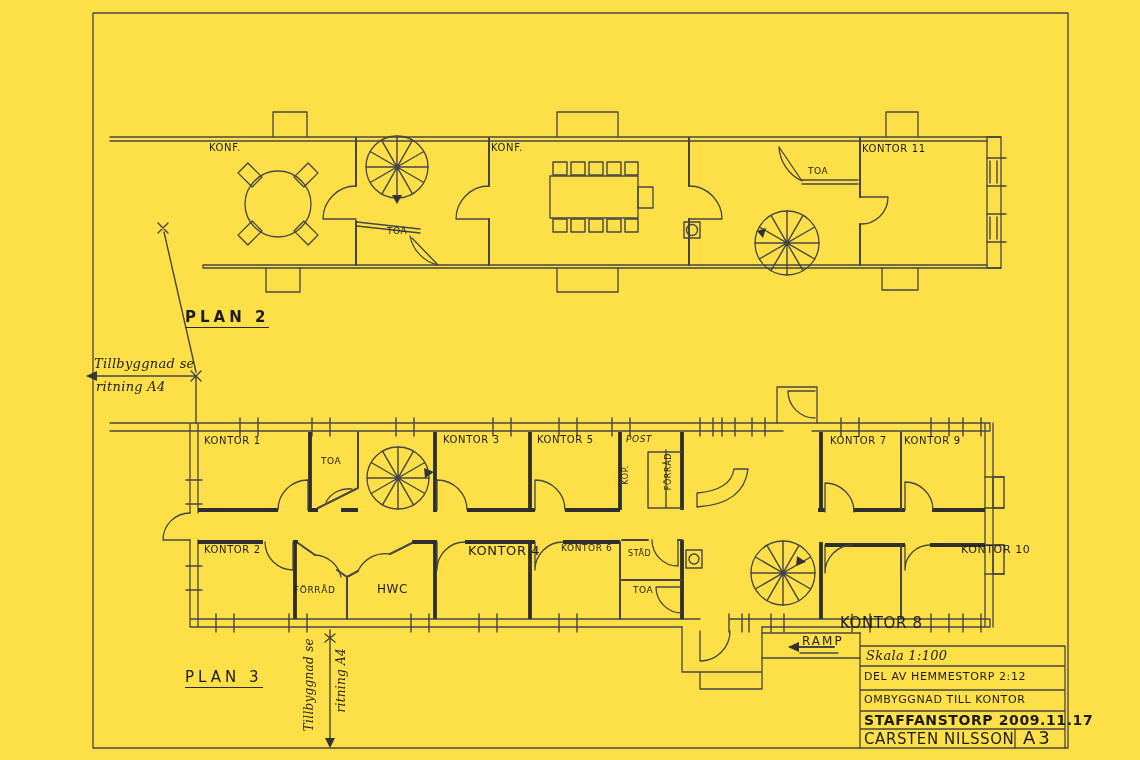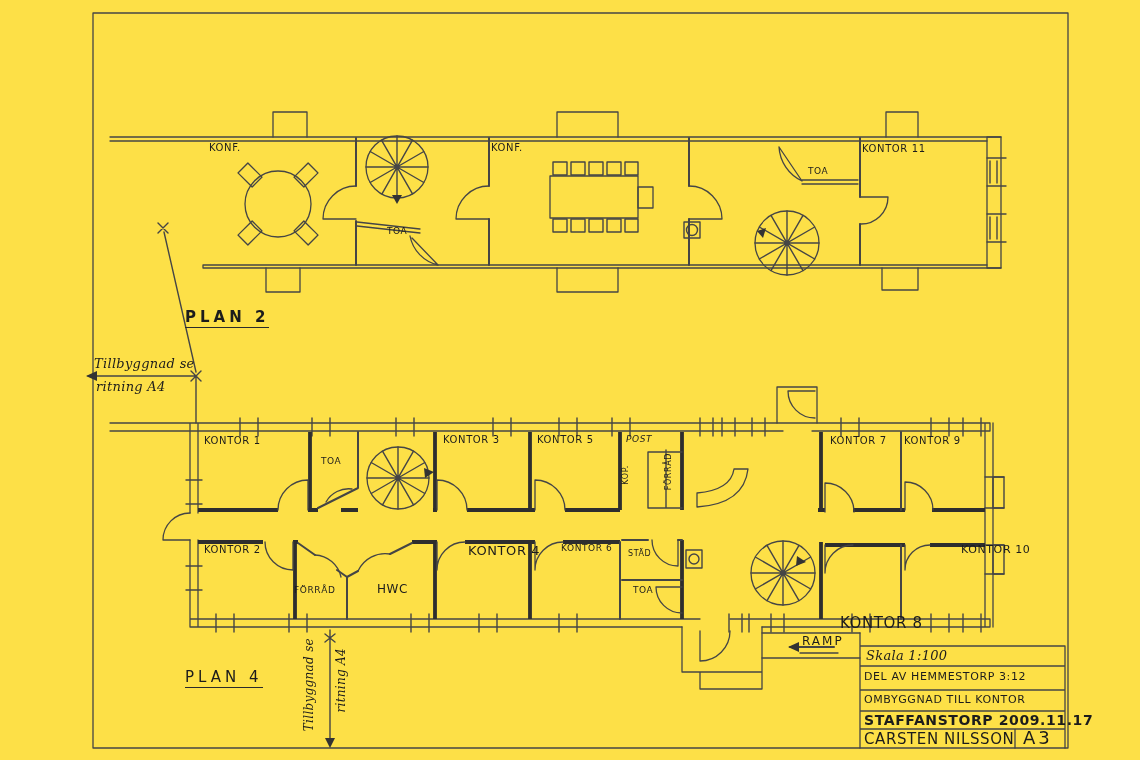--- a/index.html
+++ b/index.html
@@ -187,27 +187,27 @@
 <span class="lbl" style="left:204px;top:545px;font-size:10px;">KONTOR 2</span>
 <span class="lbl" style="left:294px;top:586px;font-size:9px;">FÖRRÅD</span>
 <span class="lbl" style="left:377px;top:583px;font-size:12px;">HWC</span>
 <span class="lbl" style="left:468px;top:544px;font-size:13px;">KONTOR 4</span>
 <span class="lbl" style="left:561px;top:544px;font-size:9px;">KONTOR 6</span>
 <span class="lbl" style="left:628px;top:550px;font-size:8px;">STÄD</span>
 <span class="lbl" style="left:633px;top:586px;font-size:9px;">TOA</span>
 <span class="lbl" style="left:840px;top:572px;font-size:15px;margin-top:44px;">KONTOR 8</span>
 <span class="lbl" style="left:925px;top:544px;font-size:11px;margin-left:36px;">KONTOR 10</span>
 <span class="lbl" style="left:802px;top:635px;font-size:12px;letter-spacing:2px;">RAMP</span>
-<span class="lbl plan-title" style="left:185px;top:670px;">PLAN 4</span>
+<span class="lbl plan-title" style="left:185px;top:670px;">PLAN 3</span>
 
 <span class="lbl hand" style="left:94px;top:357px;font-size:13px;">Tillbyggnad se</span>
 <span class="lbl hand" style="left:96px;top:380px;font-size:13px;">ritning A4</span>
 <span class="lbl hand vert" style="left:303px;top:638px;font-size:12px;">Tillbyggnad se</span>
 <span class="lbl hand vert" style="left:335px;top:648px;font-size:12px;">ritning A4</span>
 
 <span class="lbl hand" style="left:866px;top:649px;font-size:13px;">Skala 1:100</span>
-<span class="lbl" style="left:864px;top:671px;font-size:11px;">DEL AV HEMMESTORP 3:12</span>
+<span class="lbl" style="left:864px;top:671px;font-size:11px;">DEL AV HEMMESTORP 2:12</span>
 <span class="lbl" style="left:864px;top:694px;font-size:11px;">OMBYGGNAD TILL KONTOR</span>
 <span class="lbl" style="left:864px;top:713px;font-size:14px;font-weight:bold;">STAFFANSTORP 2009.11.17</span>
 <span class="lbl" style="left:864px;top:732px;font-size:15px;">CARSTEN NILSSON</span>
 <span class="lbl" style="left:1023px;top:729px;font-size:18px;letter-spacing:3px;">A3</span>
 
 </div>
 
 </body></html>

